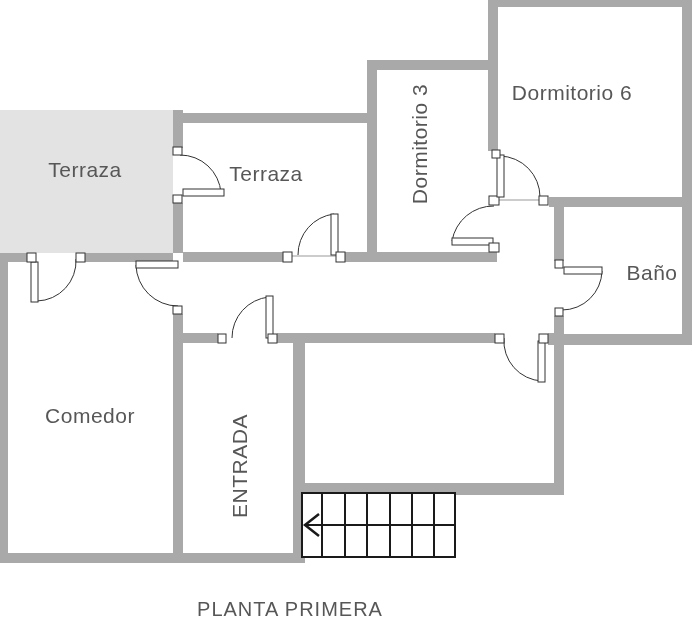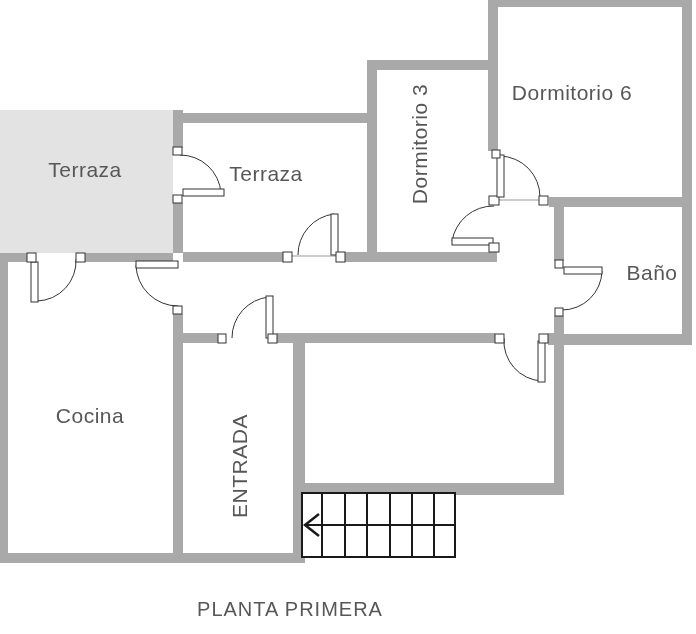--- a/index.html
+++ b/index.html
@@ -163,17 +163,17 @@
       <line class="stair" x1="306" y1="525" x2="455" y2="525"></line>
       <polyline class="stair-arrow" points="319,514 305,525 319,536"></polyline>
     </g>
   </svg>
 
   <div class="room-label" style="left:85px;top:170px;">Terraza</div>
   <div class="room-label" style="left:266px;top:174px;">Terraza</div>
   <div class="room-label vertical" style="left:420px;top:144px;">Dormitorio 3</div>
   <div class="room-label" style="left:572px;top:93px;">Dormitorio 6</div>
   <div class="room-label" style="left:652px;top:273px;">Baño</div>
-  <div class="room-label" style="left:90px;top:416px;">Cocina</div>
+  <div class="room-label" style="left:90px;top:416px;">Comedor</div>
   <div class="room-label vertical" style="left:240px;top:466px;">ENTRADA</div>
 
   <div class="plan-title" style="left:290px;top:609px;">PLANTA PRIMERA</div>
 </div>
 
 </body></html>

